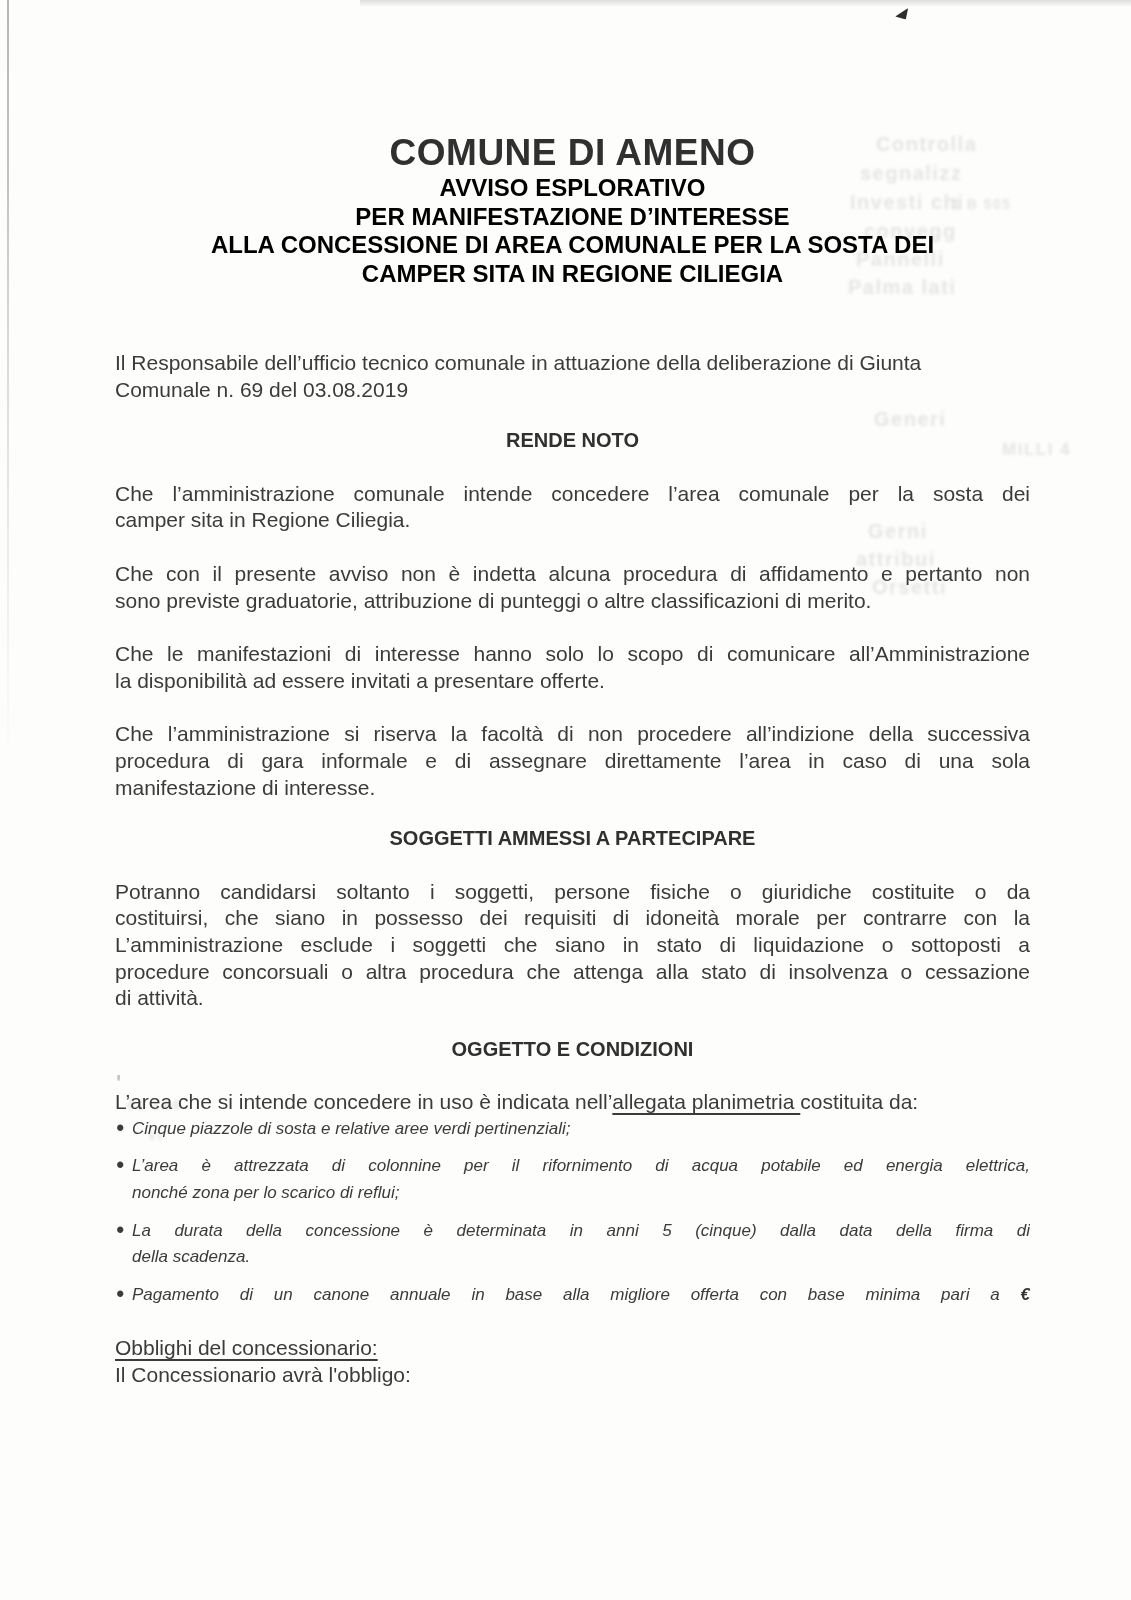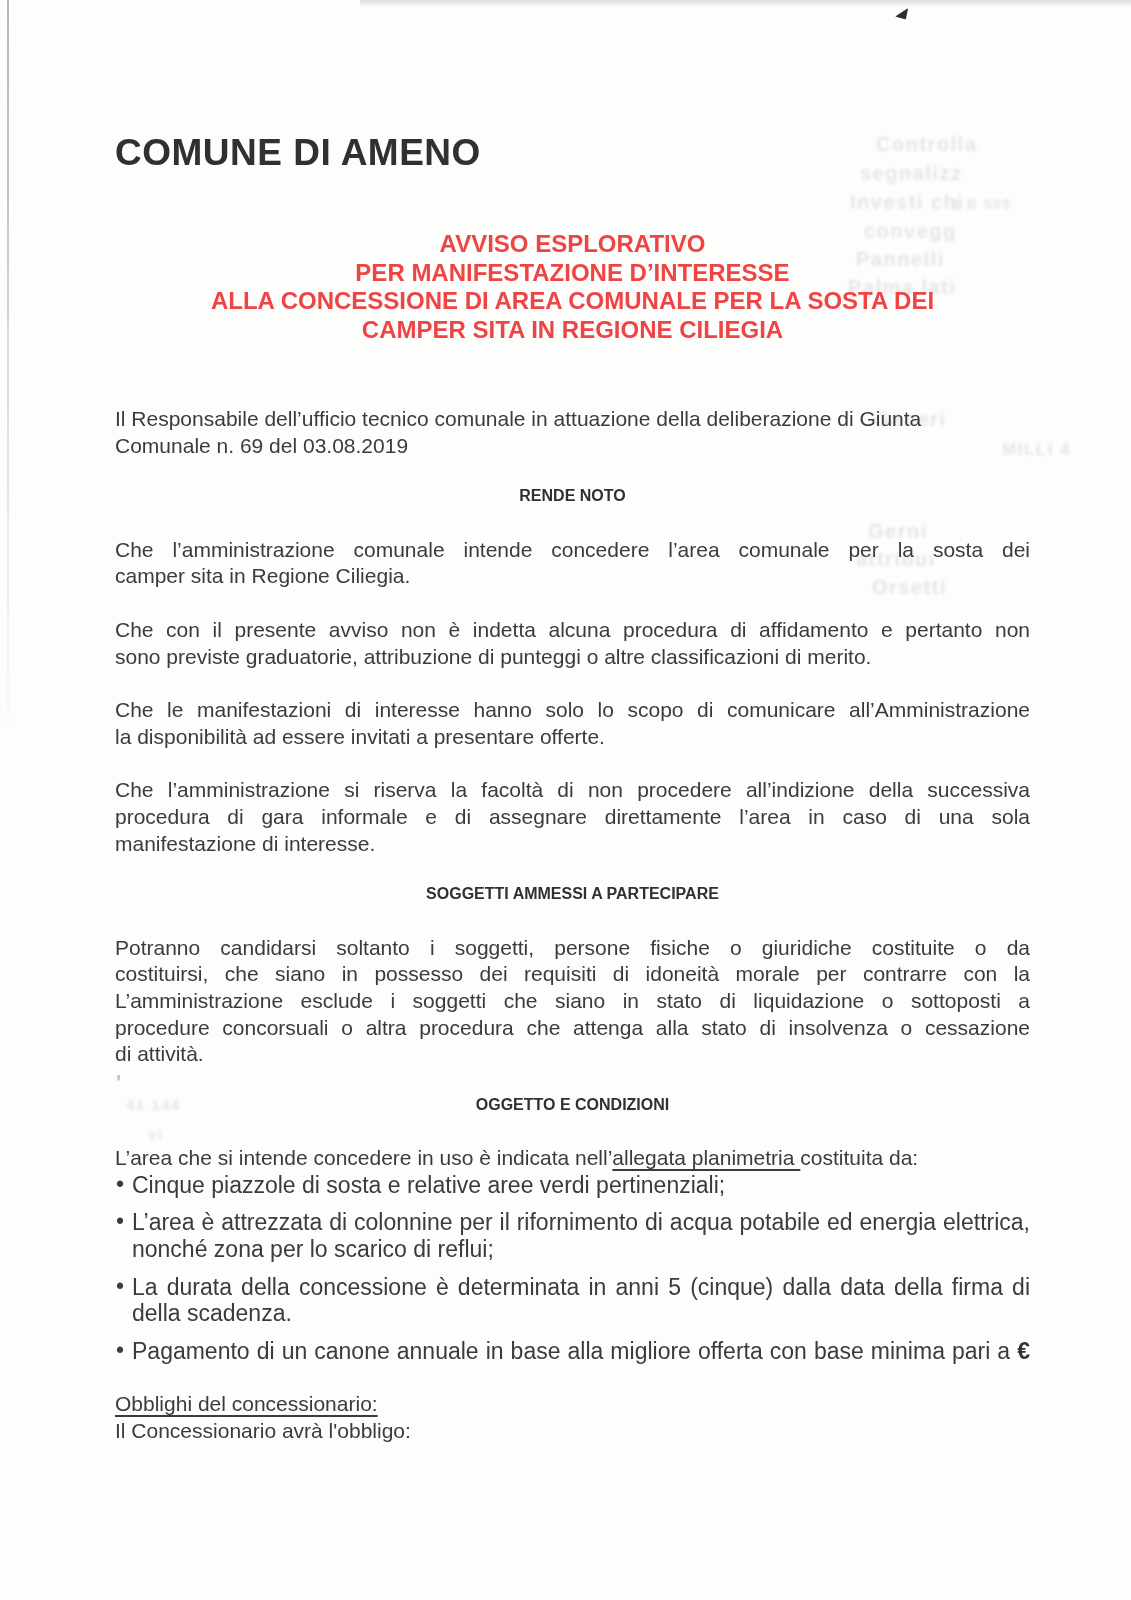--- a/index.html
+++ b/index.html
@@ -5,47 +5,47 @@
   html,body { margin:0; padding:0; background:#ffffff; }
   .page {
     position:relative; width:1131px; height:1600px; overflow:hidden;
     background:#fdfdfc;
     font-family:"Liberation Sans","DejaVu Sans",sans-serif;
     color:#3b3b3b;
   }
   .content { position:absolute; left:115px; top:0; width:915px; }
 
   .title {
-    margin:132px 0 0 0; 
+    margin:132px 0 0 0; text-align:center;
     font-size:37px; line-height:42px; font-weight:bold; color:#303030;
     letter-spacing:0.5px;
   }
   .subtitle {
-    margin-top:56px; font-weight:bold; font-size:24px; color:#ef4444;
+    font-weight:bold; font-size:24px; color:#000000;
   }
   .subtitle .line { height:28.5px; }
 
   .para { margin-top:27px; font-size:21px; line-height:26.6px; }
   .para.first { margin-top:62px; }
   .para.mt0 { margin-top:0; }
 
   h2 {
     margin:24px 0; text-align:center;
-    font-size:16px; line-height:26.6px; font-weight:bold; color:#303030;
+    font-size:20px; line-height:26.6px; font-weight:bold; color:#303030;
   }
 
   
   .line { height:26.6px; overflow:hidden; text-align:justify; }
   .line::after { content:""; display:inline-block; width:100%; height:0; }
   .line.last { text-align:left; }
   .line.last::after { content:none; }
   .line.center { text-align:center; }
   .line.center::after { content:none; }
 
-  .bullets { margin-top:0; font-size:23px; line-height:26.6px; }
+  .bullets { margin-top:0; font-size:17px; line-height:26.6px;font-style:italic; }
   .bullet { position:relative; padding-left:17px; margin-top:11px; }
   .bullet:first-child { margin-top:0; }
   .bullet::before {
     content:"\2022"; position:absolute; left:1px; top:-1px;
     font-size:23px; line-height:26.6px; color:#3b3b3b;
   }
 
   u { text-decoration:underline; text-underline-offset:4px; text-decoration-thickness:1.5px; }
   b { font-weight:bold; color:#343434; }
 

